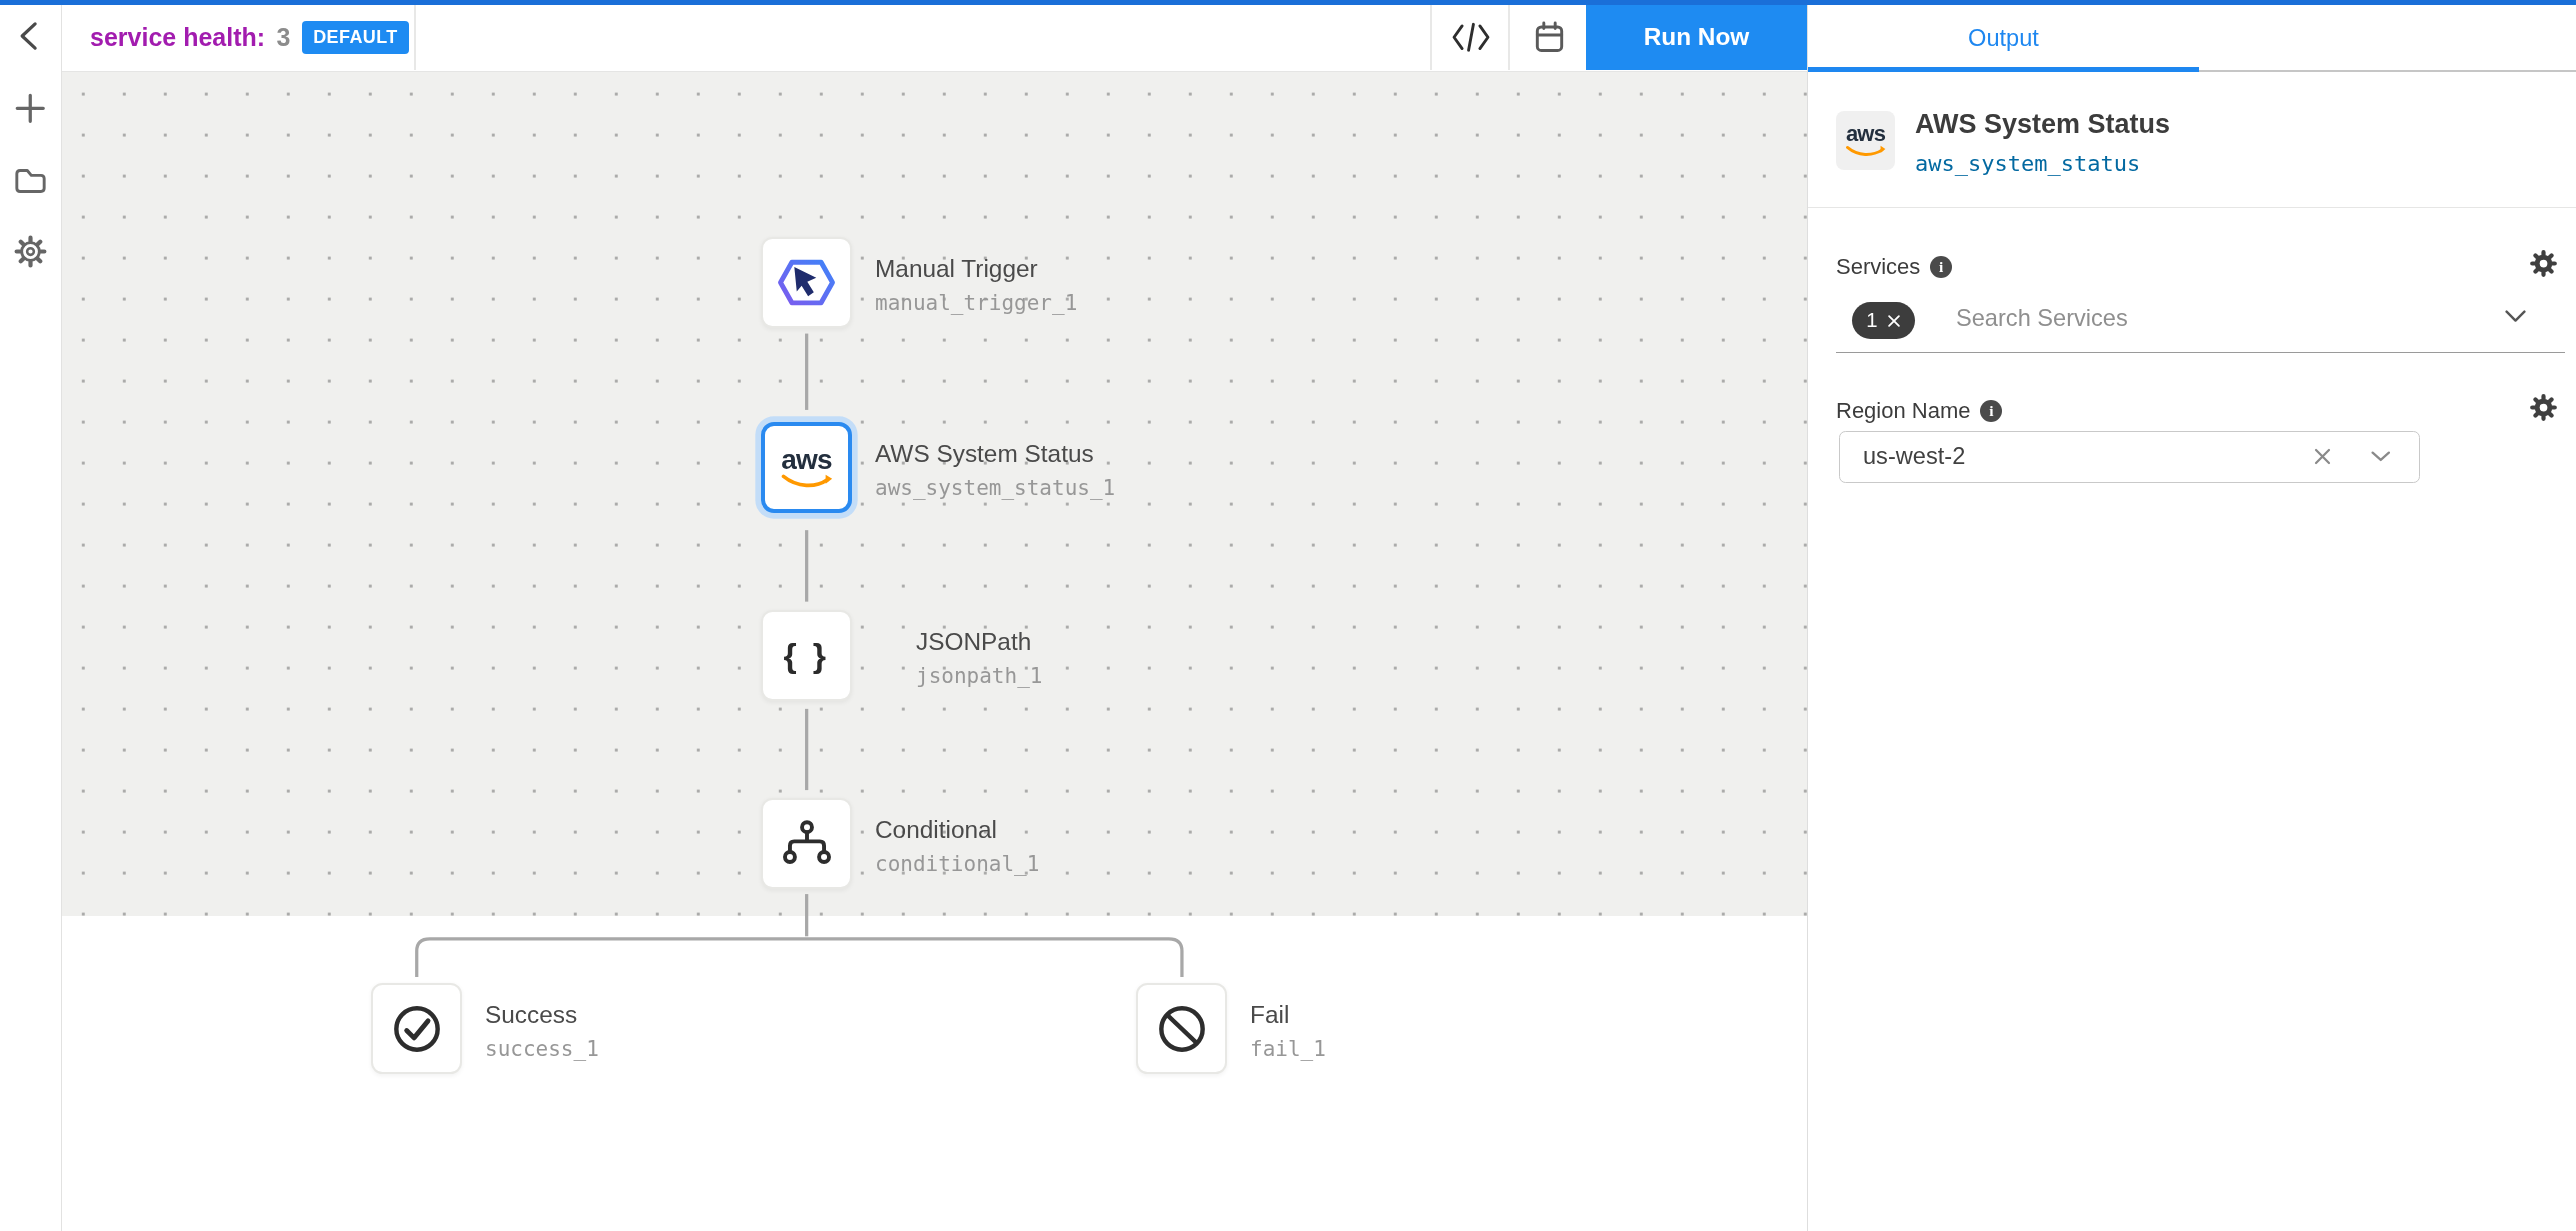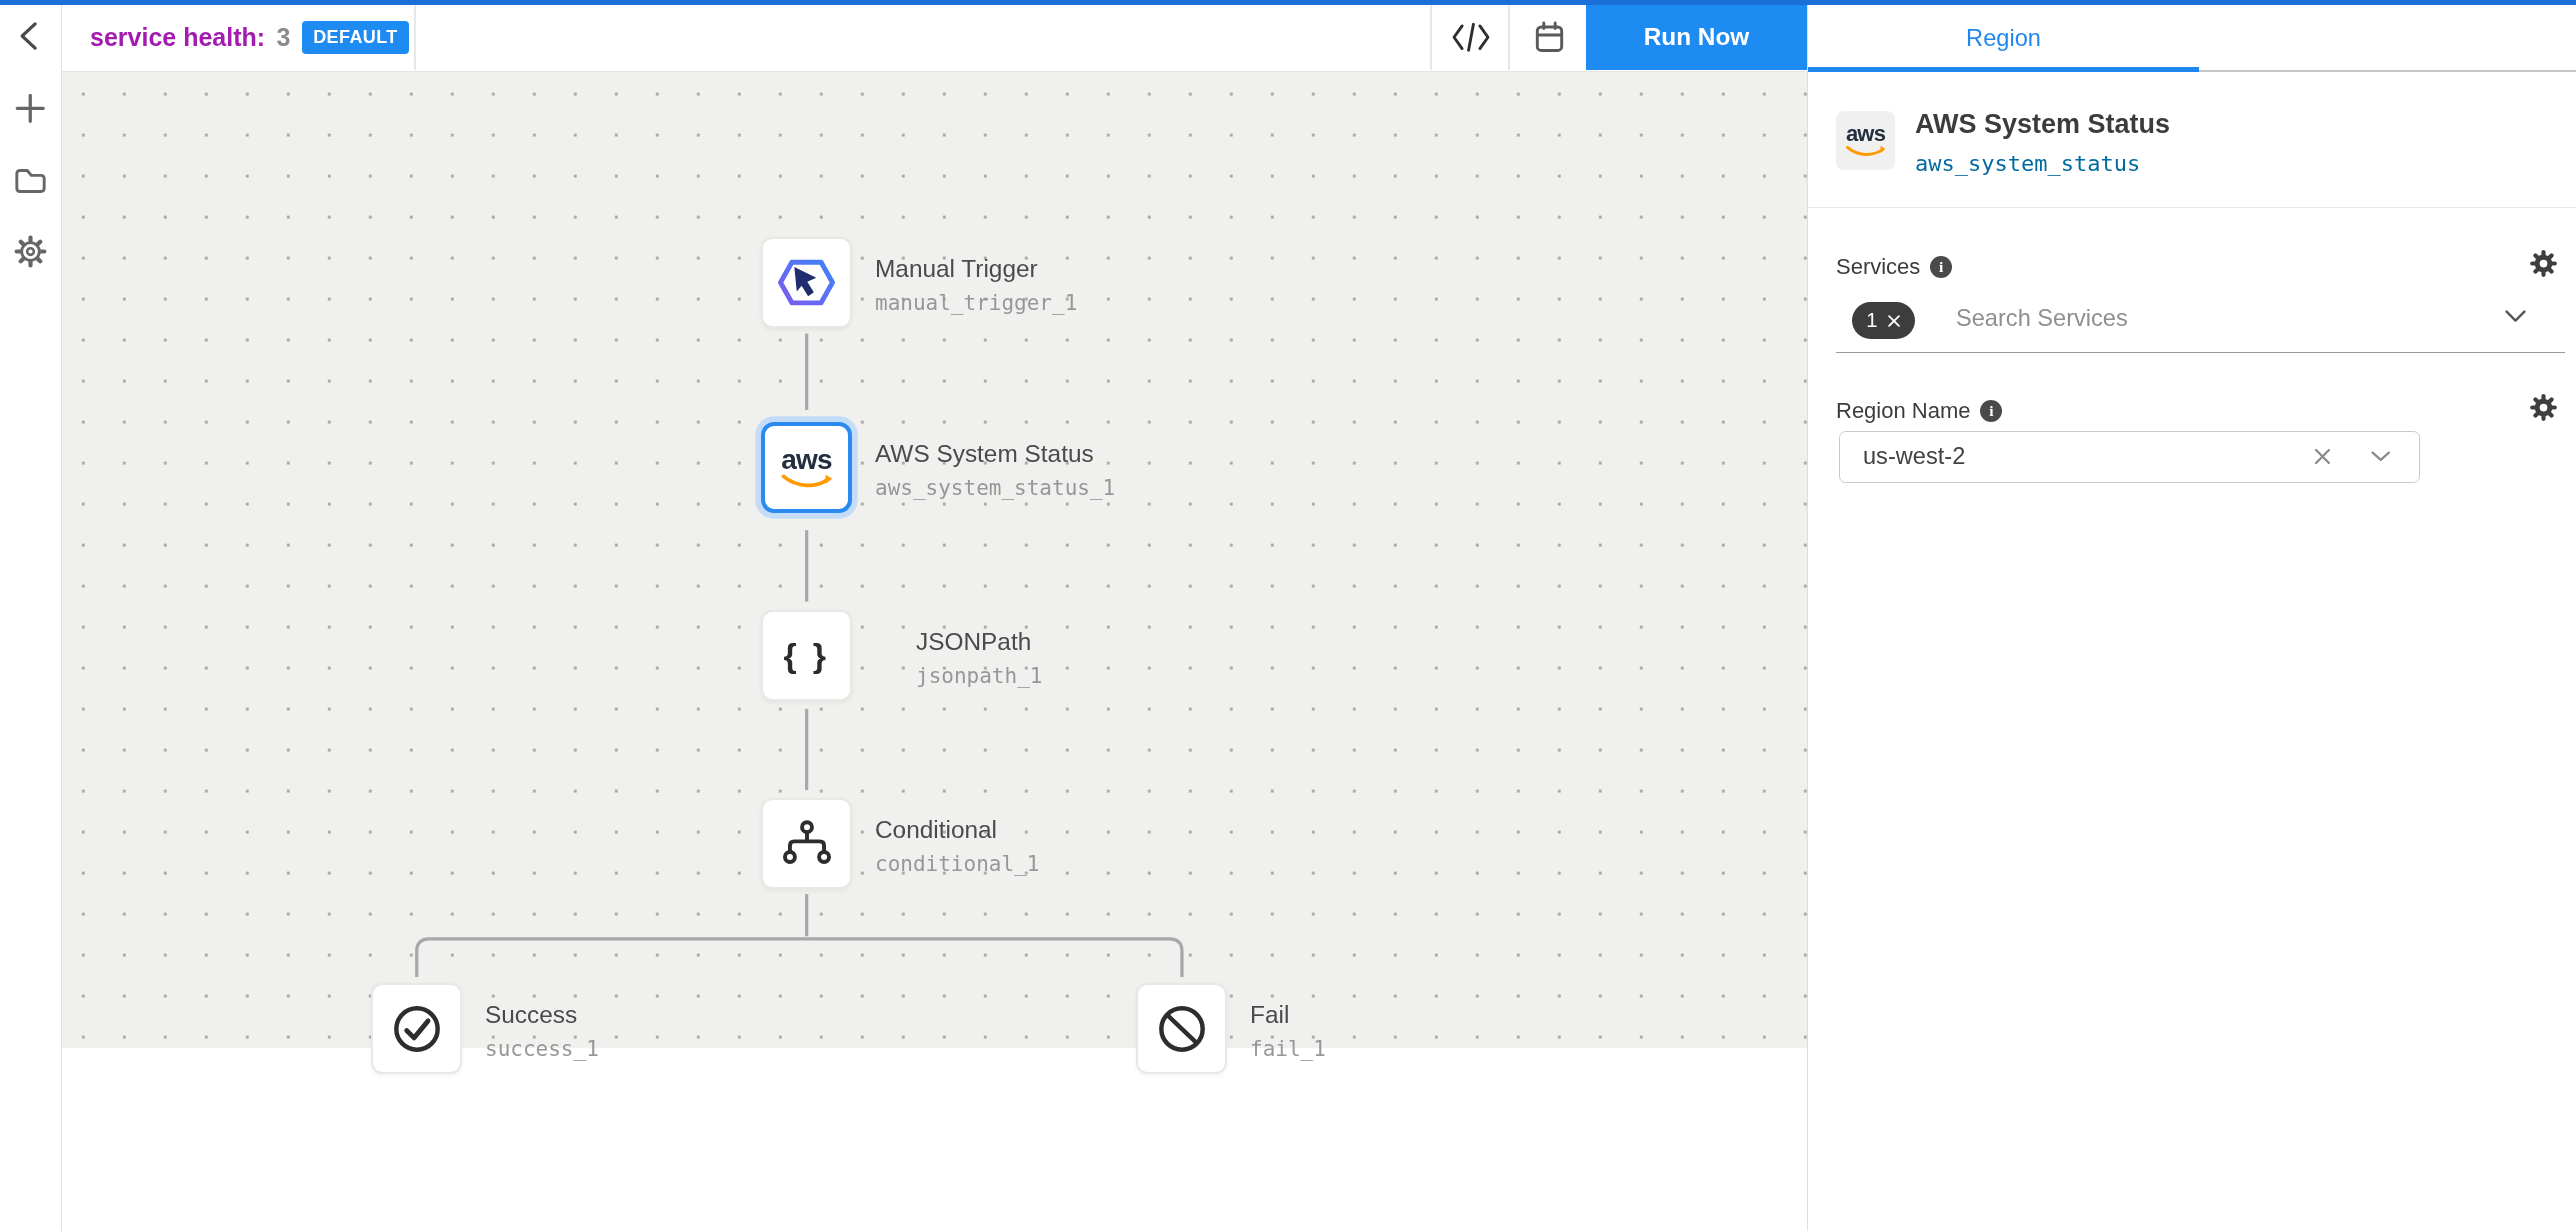--- a/index.html
+++ b/index.html
@@ -55,21 +55,21 @@
   #services-placeholder { position:absolute; left:120px; top:14px; font-size:23.6px; color:#8f8f8f; }
   #services-chevron { position:absolute; right:39px; top:19.5px; }
   #services-underline { position:absolute; left:28px; top:347px; width:729px; height:1.6px; background:#9a9a9a; }
 
   #region-box { position:absolute; left:31px; top:426px; width:581px; height:52px; border:1.6px solid #c9c9c9; border-radius:6.5px; background:#fff; }
   #region-value { position:absolute; left:23px; top:0; height:49px; display:flex; align-items:center; font-size:23.6px; color:#414141; }
   #region-clear { position:absolute; right:86px; top:14px; cursor:pointer; }
   #region-chevron { position:absolute; right:29px; top:19.5px; cursor:pointer; }
 
   
-  #canvas { left:62px; top:72px; width:1746px; height:976px;
+  #canvas { left:62px; top:72px; width:1746px; height:844px;
             background-color:#f0f0ee;
             background-image:radial-gradient(circle, #a9a9a8 1.4px, transparent 1.5px);
             background-size:41px 41px; background-position:0.8px 1.6px; z-index:1; }
   #edges { position:absolute; left:0; top:0; }
   .node { position:absolute; width:91px; height:91px; background:#fff; border:2.4px solid #e8e8e5; border-radius:11.4px;
           box-shadow:0 1.6px 4.1px rgba(0,0,0,0.05); display:flex; flex-direction:column; align-items:center; justify-content:center; cursor:pointer; }
   .node.selected { border:4.1px solid #2a8af0; border-radius:13px; box-shadow:0 0 0 5.7px #c3ddf8; }
   .node-label { position:absolute; }
   .node-title { font-size:24.4px; color:#4a4a4a; }
   .node-sub { font-size:21px; color:#979797; margin-top:8.1px; }
@@ -127,21 +127,21 @@
         <rect x="9" y="11" width="30" height="29" rx="5"></rect>
         <path d="M9 21 H39 M17 6 V13 M31 6 V13"></path>
       </g>
     </svg>
   </div>
   <button id="run-btn">Run Now</button>
 </div>
 
 <div id="panel" class="abs">
   <div id="tabbar">
-    <div id="tab-input" class="tab">Region</div>
+    <div id="tab-input" class="tab">Output</div>
     <div id="tab-underline-active"></div>
     <div id="tab-underline-rest"></div>
   </div>
 
   <div class="aws-tile">
     <span class="aws-word" style="font-size:22px;">aws</span>
     <svg width="42" height="12.2" viewBox="0 0 52 15">
       <path d="M3 3 C16 14 34 14 46 6" fill="none" stroke="#ff9900" stroke-width="3.6" stroke-linecap="round"></path>
       <path d="M44 1 L50 5 L44 10 Z" fill="#ff9900"></path>
     </svg>

